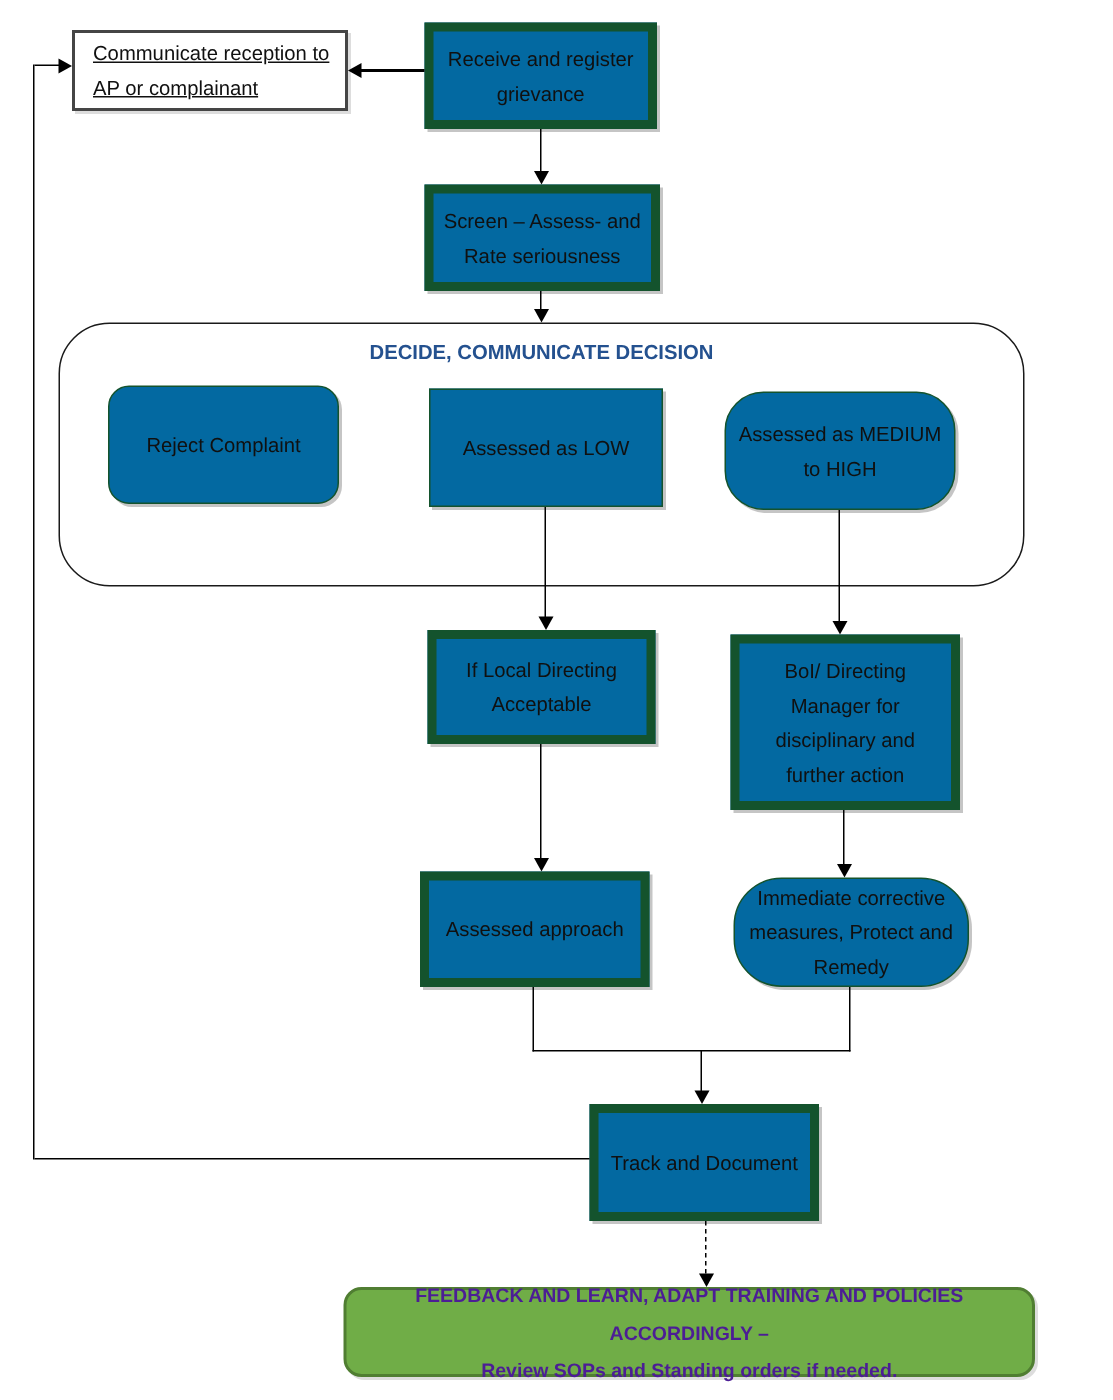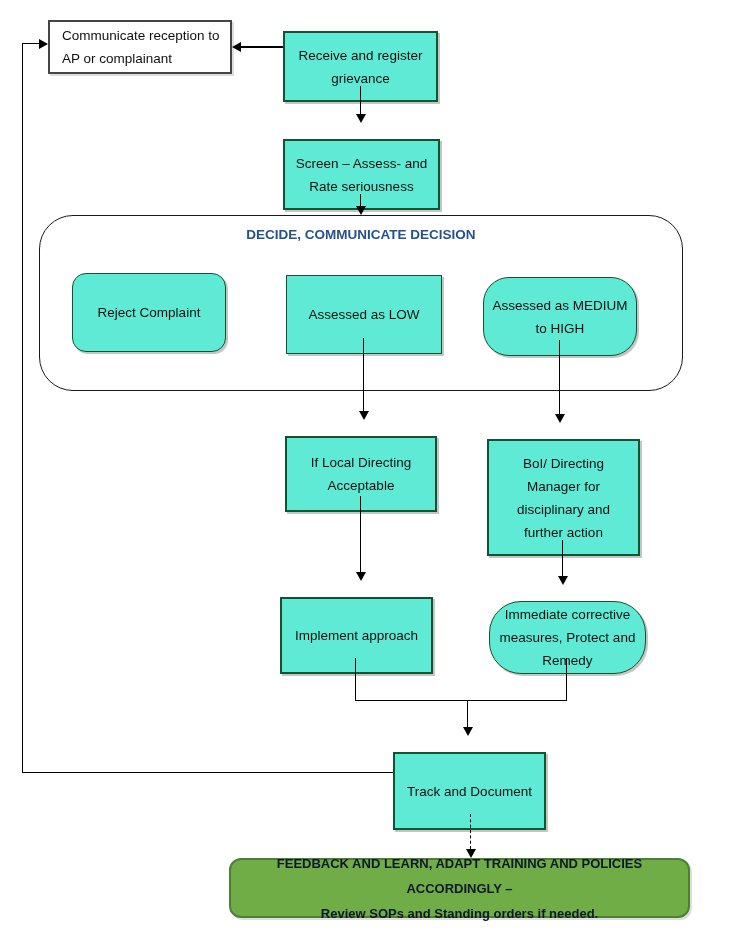--- a/index.html
+++ b/index.html
@@ -1,28 +1,28 @@
 <!DOCTYPE html>
 <html><head>
 <meta charset="utf-8">
 <style>
   html,body{margin:0;padding:0;background:#ffffff;}
   .page{position:relative;width:742px;height:933px;background:#ffffff;
         font-family:"Liberation Sans",sans-serif;color:#101010;overflow:hidden;}
   .node{position:absolute;display:flex;align-items:center;justify-content:center;
         text-align:center;white-space:pre-line;font-size:13.5px;line-height:23px;
         box-sizing:border-box;}
-  .blue{background:#5eead4;border:2px solid #14532d;box-shadow:2px 2px 0 rgba(90,90,90,0.35);margin-top:16px;}
+  .blue{background:#0369a1;border:6px solid #14532d;box-shadow:2px 2px 0 rgba(90,90,90,0.35);}
   .thinb{border-width:1.5px;}
   .white-node{background:#ffffff;border:2px solid #454545;justify-content:flex-start;
-        text-align:left;padding-left:12px;box-shadow:2px 2px 0 rgba(120,120,120,0.25);}
+        text-align:left;padding-left:12px;box-shadow:2px 2px 0 rgba(120,120,120,0.25);text-decoration:underline;}
   .group{position:absolute;border:1.5px solid #1a1a1a;border-radius:34px;background:transparent;box-sizing:border-box;}
   .group-title{position:absolute;text-align:center;font-weight:bold;font-size:13.5px;color:#24518F;}
   .green-node{background:#70AD47;border:2px solid #507E32;border-radius:12px;
-        font-weight:bold;font-size:13px;line-height:25px;color:#0f172a;
+        font-weight:bold;font-size:13px;line-height:25px;color:#4c1d95;
         box-shadow:2px 2px 0 rgba(120,120,120,0.25);}
   .hline{position:absolute;border-top:1.5px solid #000;height:0;}
   .hline.thick{border-top-width:2px;}
   .vline{position:absolute;border-left:1.5px solid #000;width:0;}
   .vdash{position:absolute;border-left:1.5px dashed #000;width:0;}
   .arr-down{position:absolute;width:0;height:0;border-left:5px solid transparent;
         border-right:5px solid transparent;border-top:9px solid #000;}
   .arr-left{position:absolute;width:0;height:0;border-top:5px solid transparent;
         border-bottom:5px solid transparent;border-right:9px solid #000;}
   .arr-right{position:absolute;width:0;height:0;border-top:5px solid transparent;
@@ -70,21 +70,21 @@
   </div>
 
   <div class="node blue" style="left:487px;top:423px;width:153px;height:117px;">
     <span>BoI/ Directing
 Manager for
 disciplinary  and
 further action</span>
   </div>
 
   <div class="node blue" style="left:280px;top:581px;width:153px;height:77px;">
-    <span>Implement approach</span>
+    <span>Assessed approach</span>
   </div>
 
   <div class="node blue thinb" style="left:489px;top:585px;width:157px;height:73px;border-radius:32px;">
     <span>Immediate corrective
 measures, Protect and
 Remedy</span>
   </div>
 
   <div class="node blue" style="left:393px;top:736px;width:153px;height:78px;">
     <span>Track and Document</span>

